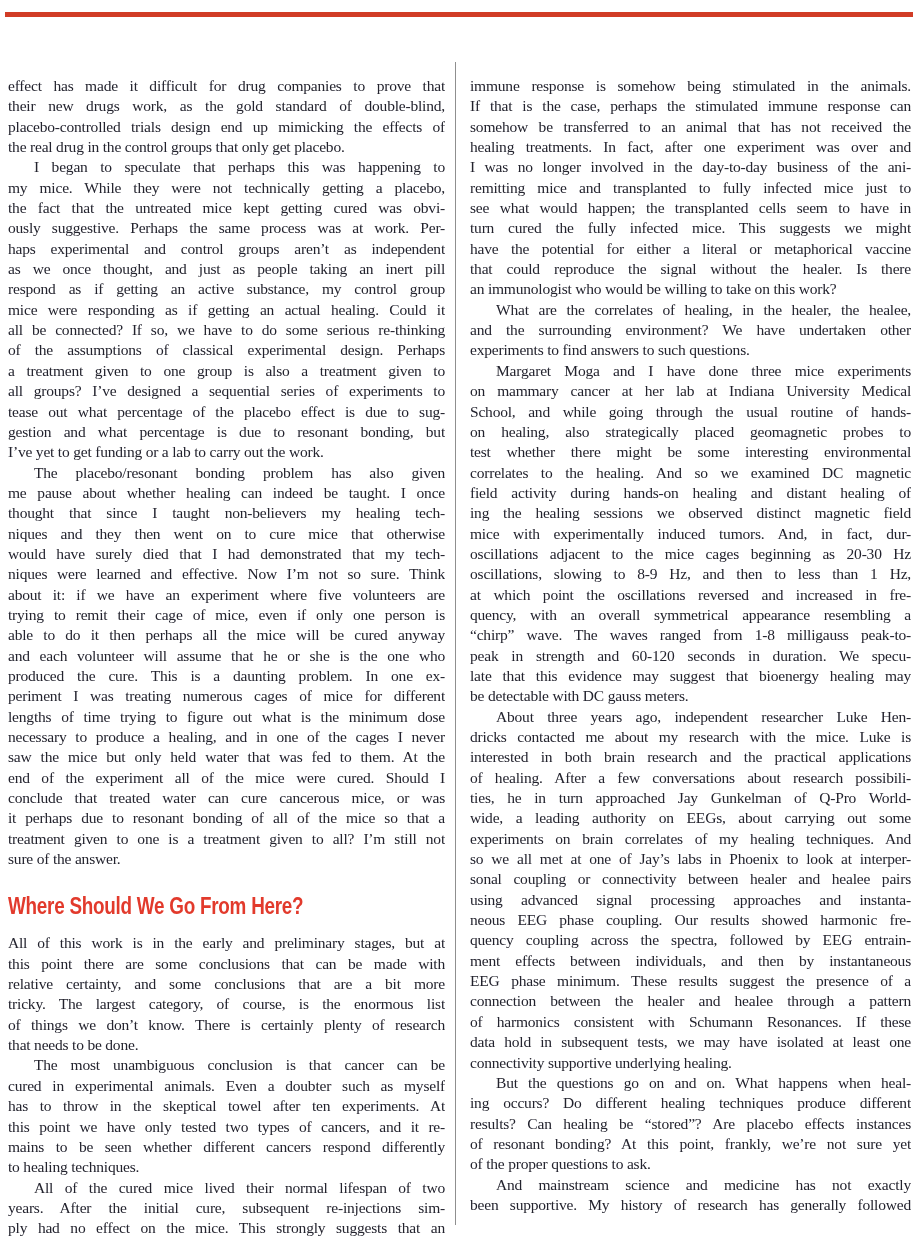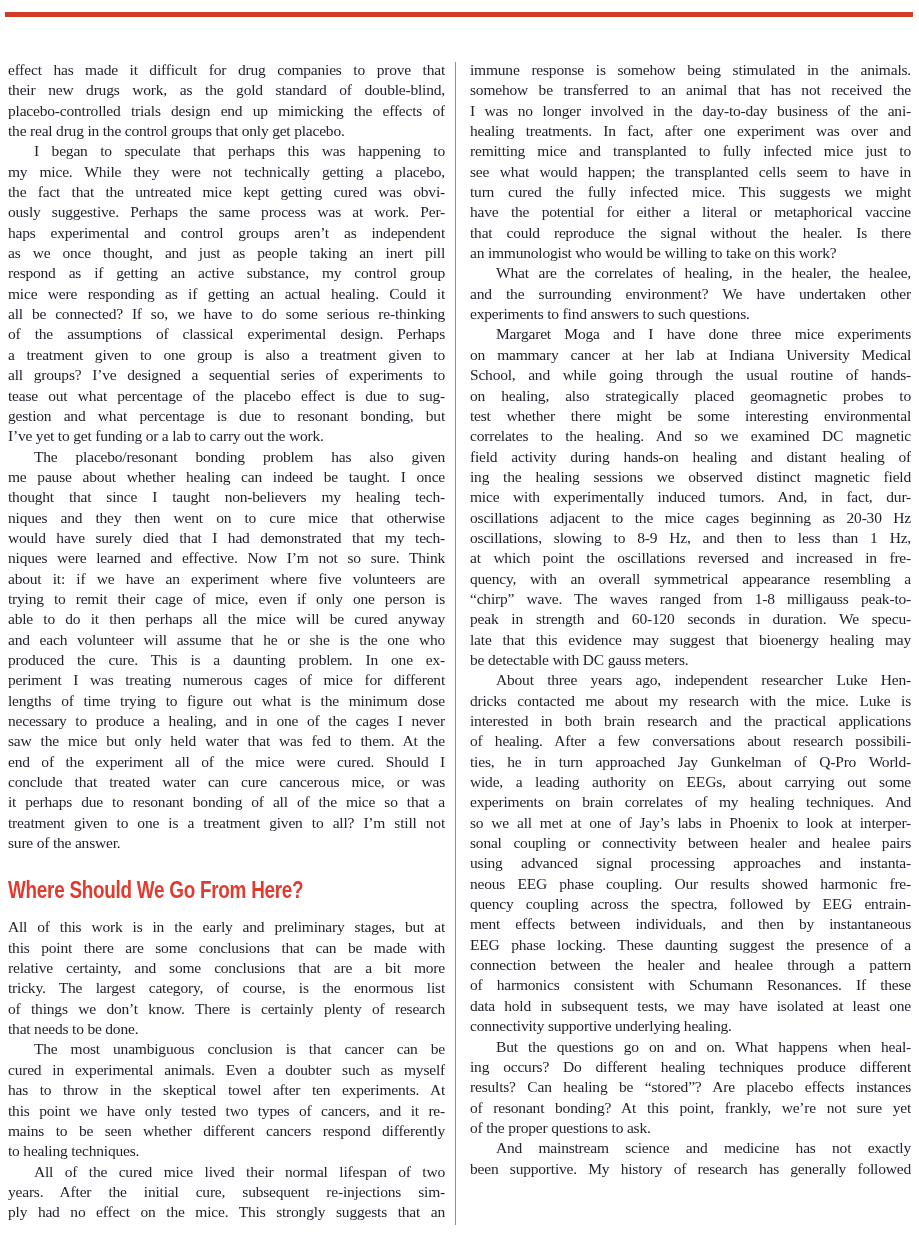--- a/index.html
+++ b/index.html
@@ -1,20 +1,20 @@
 <!DOCTYPE html>
 <html><head>
 <meta charset="utf-8">
 <style>
   html,body{margin:0;padding:0;background:#ffffff;}
   .page{position:relative;width:919px;height:1244px;background:#ffffff;overflow:hidden;
         font-family:"Liberation Serif",serif;}
   .top-rule{position:absolute;left:5px;top:12px;width:908px;height:5px;}
   .divider{position:absolute;left:455px;top:62px;width:1px;height:1163px;}
-  .col{position:absolute;top:60px;}
+  .col{position:absolute;top:76px;}
   .col-left{left:8px;width:437px;}
   .col-right{left:470px;width:441px;}
   .line{font-size:15.5px;line-height:20.35px;height:20.35px;
         text-align:justify;text-align-last:justify;letter-spacing:-0.2px;
         overflow:hidden;white-space:normal;}
   .line.end{text-align-last:left;}
   .line.ind{text-indent:26px;}
   .heading{margin:24px 0 14px 0;font-family:"Liberation Sans",sans-serif;font-weight:bold;
            font-size:23px;line-height:26px;letter-spacing:-0.3px;
            transform:scaleX(0.82);transform-origin:0 50%;white-space:nowrap;}
@@ -77,23 +77,24 @@
       <div class="line">has to throw in the skeptical towel after ten experiments. At</div>
       <div class="line">this point we have only tested two types of cancers, and it re-</div>
       <div class="line">mains to be seen whether different cancers respond differently</div>
       <div class="line end">to healing techniques.</div>
       <div class="line ind">All of the cured mice lived their normal lifespan of two</div>
       <div class="line">years. After the initial cure, subsequent re-injections sim-</div>
       <div class="line">ply had no effect on the mice. This strongly suggests that an</div>
     </div>
   <div class="col col-right" id="col-right">
       <div class="line">immune response is somehow being stimulated in the animals.</div>
+      <div class="line">If that is the case, perhaps the stimulated immune response can</div>
       <div class="line">somehow be transferred to an animal that has not received the</div>
+      <div class="line">healing treatments. In fact, after one experiment was over and</div>
       <div class="line">I was no longer involved in the day-to-day business of the ani-</div>
-      <div class="line">healing treatments. In fact, after one experiment was over and</div>
       <div class="line">remitting mice and transplanted to fully infected mice just to</div>
       <div class="line">see what would happen; the transplanted cells seem to have in</div>
       <div class="line">turn cured the fully infected mice. This suggests we might</div>
       <div class="line">have the potential for either a literal or metaphorical vaccine</div>
       <div class="line">that could reproduce the signal without the healer. Is there</div>
       <div class="line end">an immunologist who would be willing to take on this work?</div>
       <div class="line ind">What are the correlates of healing, in the healer, the healee,</div>
       <div class="line">and the surrounding environment? We have undertaken other</div>
       <div class="line end">experiments to find answers to such questions.</div>
       <div class="line ind">Margaret Moga and I have done three mice experiments</div>
@@ -119,21 +120,21 @@
       <div class="line">of healing. After a few conversations about research possibili-</div>
       <div class="line">ties, he in turn approached Jay Gunkelman of Q-Pro World-</div>
       <div class="line">wide, a leading authority on EEGs, about carrying out some</div>
       <div class="line">experiments on brain correlates of my healing techniques. And</div>
       <div class="line">so we all met at one of Jay’s labs in Phoenix to look at interper-</div>
       <div class="line">sonal coupling or connectivity between healer and healee pairs</div>
       <div class="line">using advanced signal processing approaches and instanta-</div>
       <div class="line">neous EEG phase coupling. Our results showed harmonic fre-</div>
       <div class="line">quency coupling across the spectra, followed by EEG entrain-</div>
       <div class="line">ment effects between individuals, and then by instantaneous</div>
-      <div class="line">EEG phase locking. These daunting suggest the presence of a</div>
+      <div class="line">EEG phase minimum. These results suggest the presence of a</div>
       <div class="line">connection between the healer and healee through a pattern</div>
       <div class="line">of harmonics consistent with Schumann Resonances. If these</div>
       <div class="line">data hold in subsequent tests, we may have isolated at least one</div>
       <div class="line end">connectivity supportive underlying healing.</div>
       <div class="line ind">But the questions go on and on. What happens when heal-</div>
       <div class="line">ing occurs? Do different healing techniques produce different</div>
       <div class="line">results? Can healing be “stored”? Are placebo effects instances</div>
       <div class="line">of resonant bonding? At this point, frankly, we’re not sure yet</div>
       <div class="line end">of the proper questions to ask.</div>
       <div class="line ind">And mainstream science and medicine has not exactly</div>

